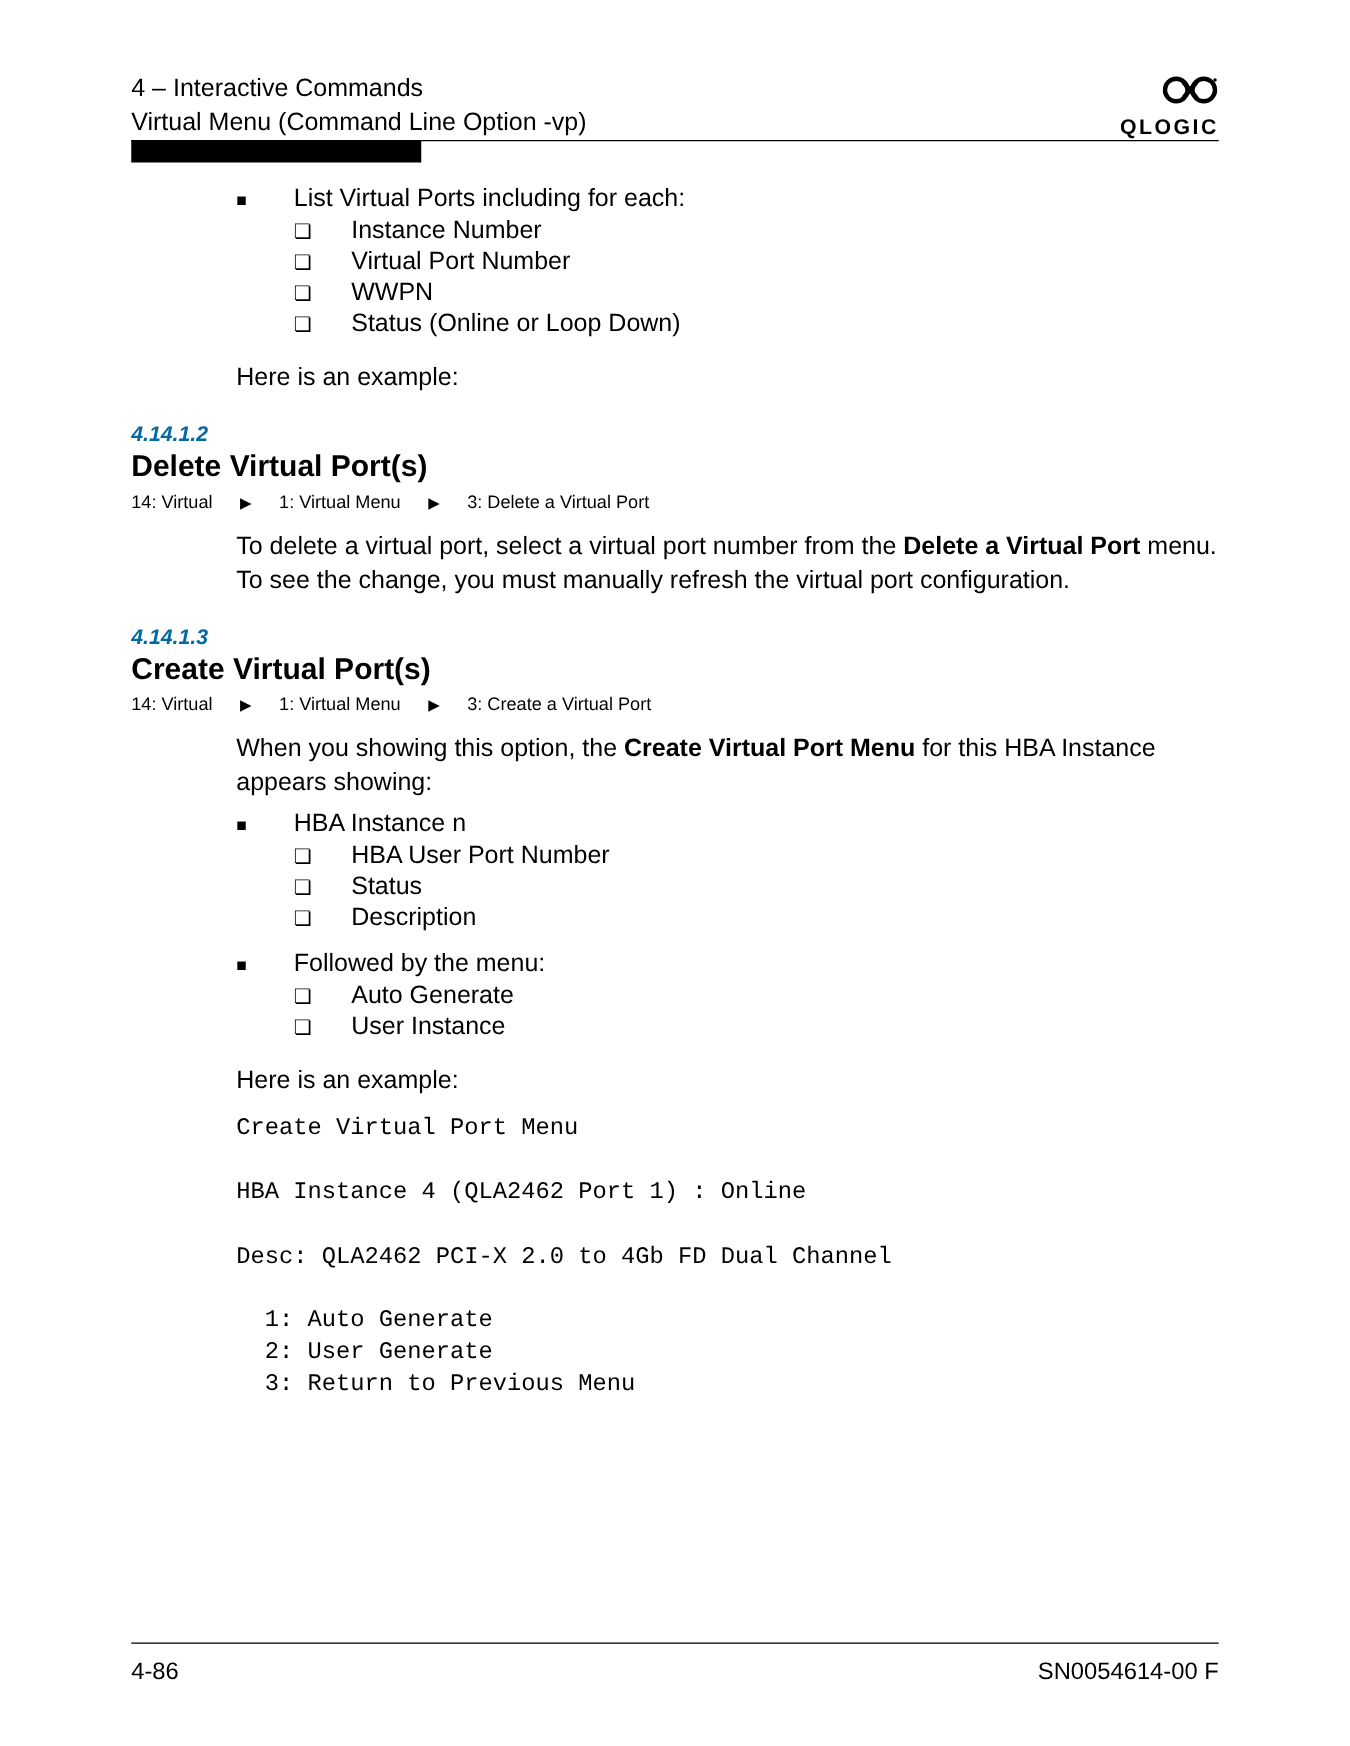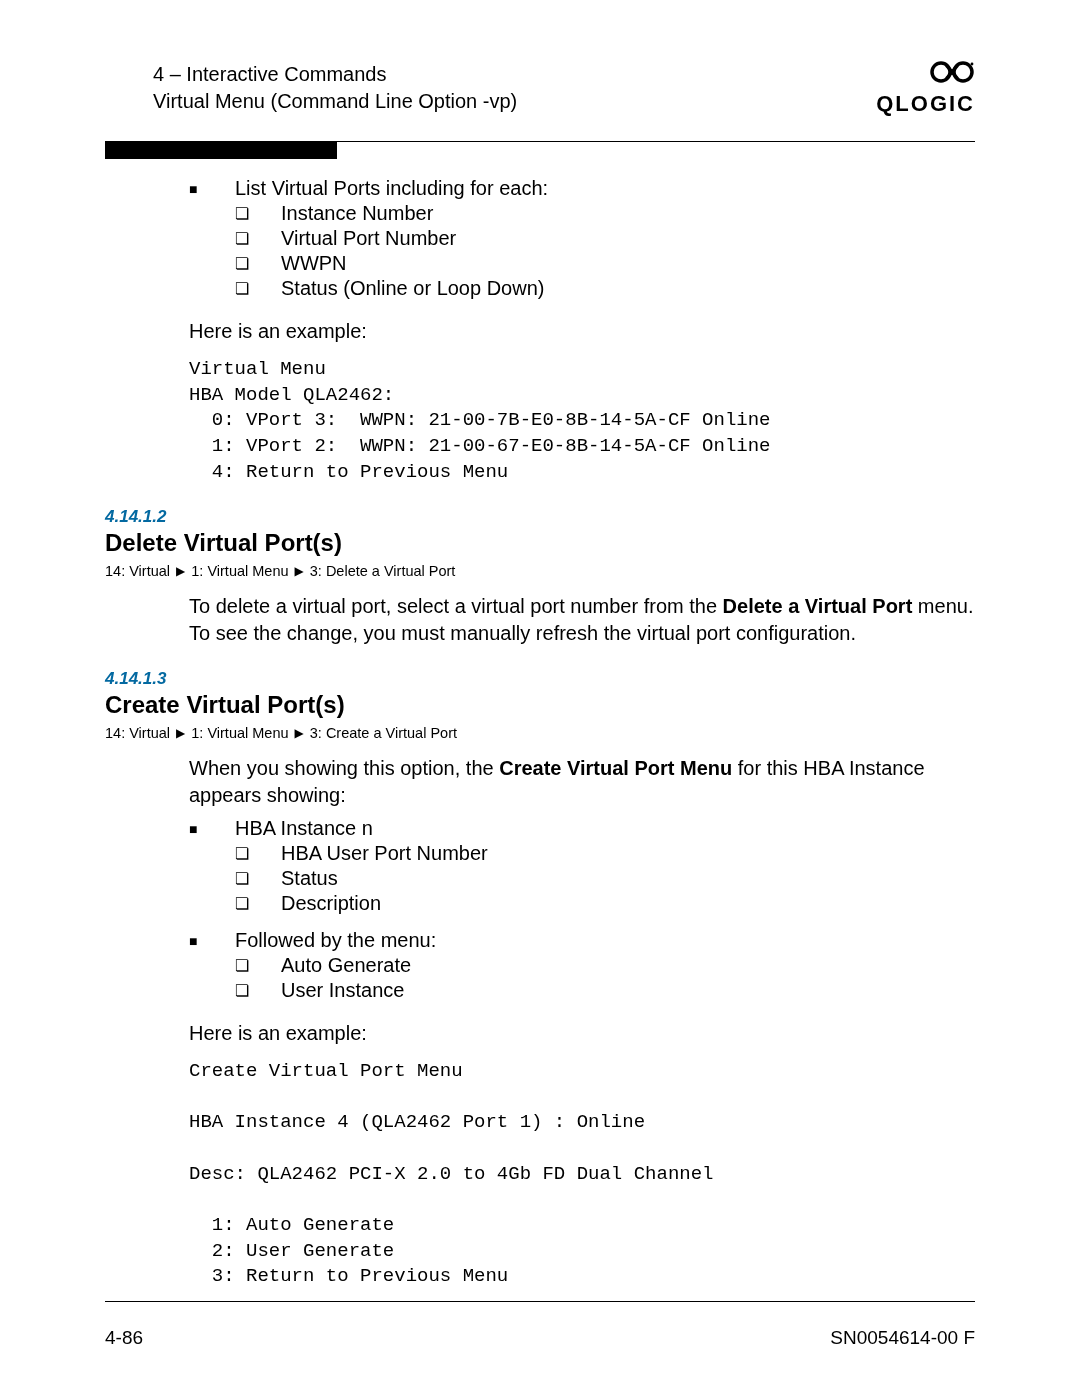--- a/index.html
+++ b/index.html
@@ -13,36 +13,35 @@
   }
   .page {
     position: relative;
     width: 1080px;
     height: 1397px;
     padding: 58px 105px 0 105px;
   }
   .header {
     display: flex;
     justify-content: space-between;
-    align-items: center;
+    align-items: flex-end;
     border-bottom: 1.5px solid #000;
-    padding-bottom: 24px;
-    margin-left: 48px;
+    padding-bottom: 0;
   }
   .header-left { line-height: 1.35; }
   .header-logo { text-align: right; }
   .logo-glyph {
     font-weight: 700;
     font-size: 30px;
     letter-spacing: -2px;
     line-height: 1;
   }
   .logo-text {
     font-weight: 700;
-    font-size: 22px;
+    font-size: 17px;
     letter-spacing: 2px;
   }
   .black-bar {
     background: #000;
     height: 18px;
     width: 232px;
     margin-top: -1px;
   }
   .body-block { margin-left: 84px; margin-top: 18px; }
   .bullet-row { display: flex; align-items: flex-start; margin: 2px 0; }
@@ -70,31 +69,31 @@
   .sec-title {
     font-weight: 700;
     font-size: 24px;
     margin: 0 0 6px 0;
   }
   .breadcrumb {
     font-size: 14.5px;
     margin: 0 0 14px 0;
     display: flex;
     align-items: center;
-    gap: 6px;
+    gap: 22px;
     flex-wrap: wrap;
   }
   .bc-sep { font-size: 12px; }
   .footer {
     position: absolute;
     left: 105px;
     right: 105px;
     bottom: 48px;
     border-top: 1.5px solid #000;
-    padding-top: 25px;
+    padding-top: 12px;
     display: flex;
     justify-content: space-between;
     font-size: 19px;
   }
   b { font-weight: 700; }
 </style>
 </head>
 <body>
 
 <div class="page">
@@ -137,25 +136,20 @@
           <span class="sq-open"></span>
           <span>WWPN</span>
         </div>
       <div class="bullet-row">
           <span class="sq-open"></span>
           <span>Status (Online or Loop Down)</span>
         </div>
     </div>
 
     <div class="para">Here is an example:</div>
-    <div class="code">Virtual Menu
-HBA Model QLA2462:
-  0: VPort 3:  WWPN: 21-00-7B-E0-8B-14-5A-CF Online
-  1: VPort 2:  WWPN: 21-00-67-E0-8B-14-5A-CF Online
-  4: Return to Previous Menu</div>
   </div>
 
   <div class="sec-num">4.14.1.2</div>
   <div class="sec-title">Delete Virtual Port(s)</div>
   <div class="breadcrumb">
     <span>14: Virtual</span>
     <span class="bc-sep">▶</span>
     <span>1: Virtual Menu</span>
     <span class="bc-sep">▶</span>
     <span>3: Delete a Virtual Port</span>

